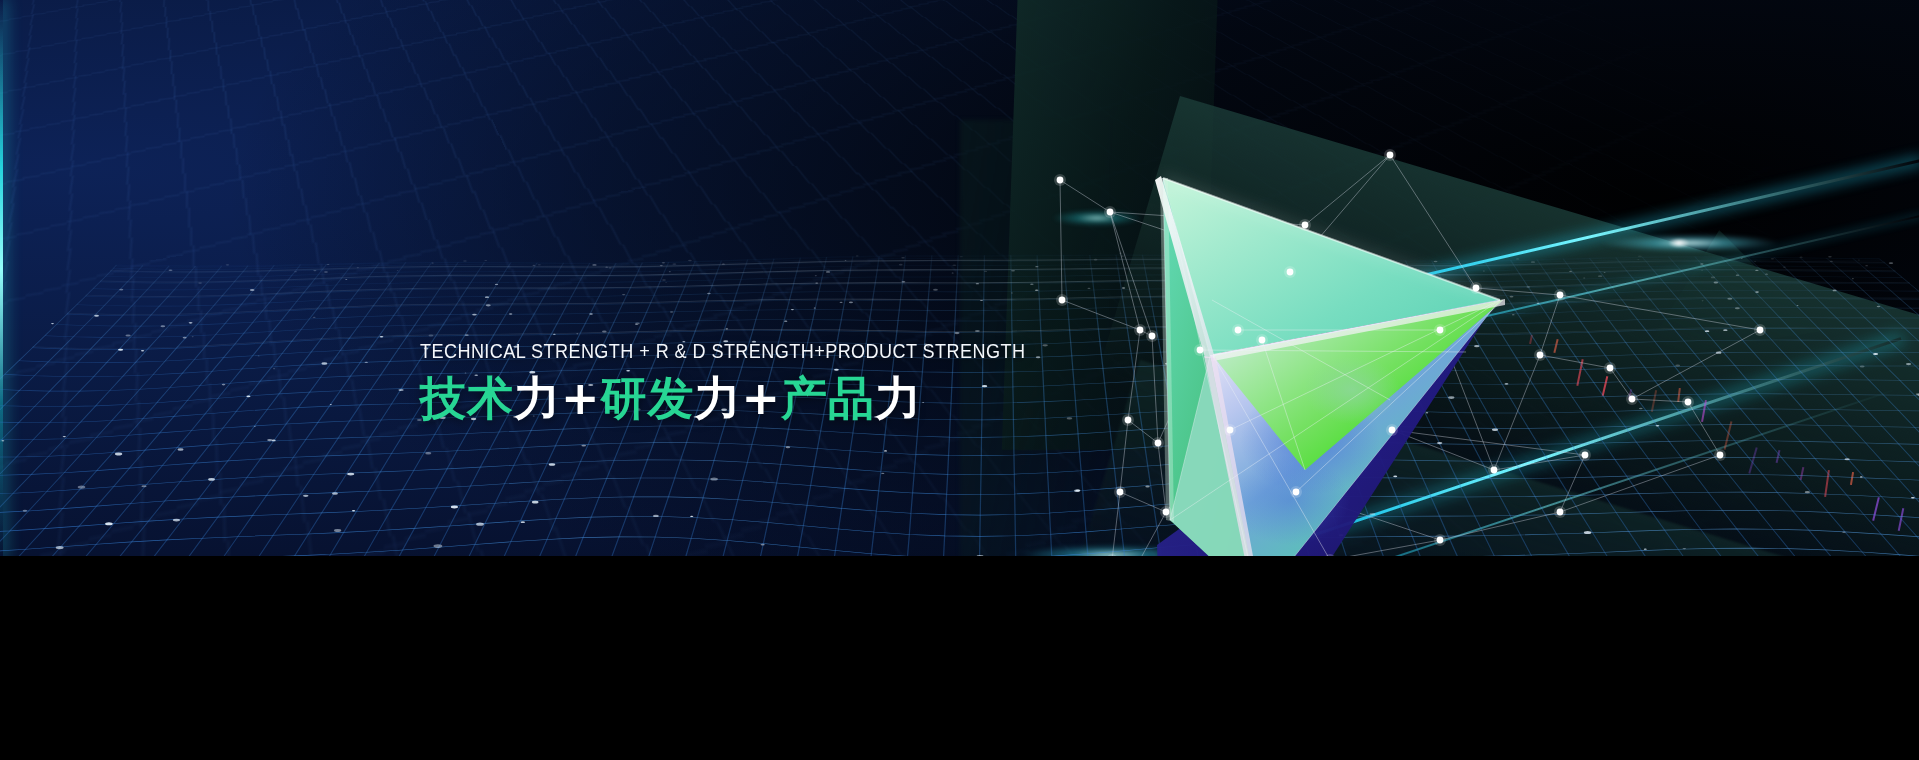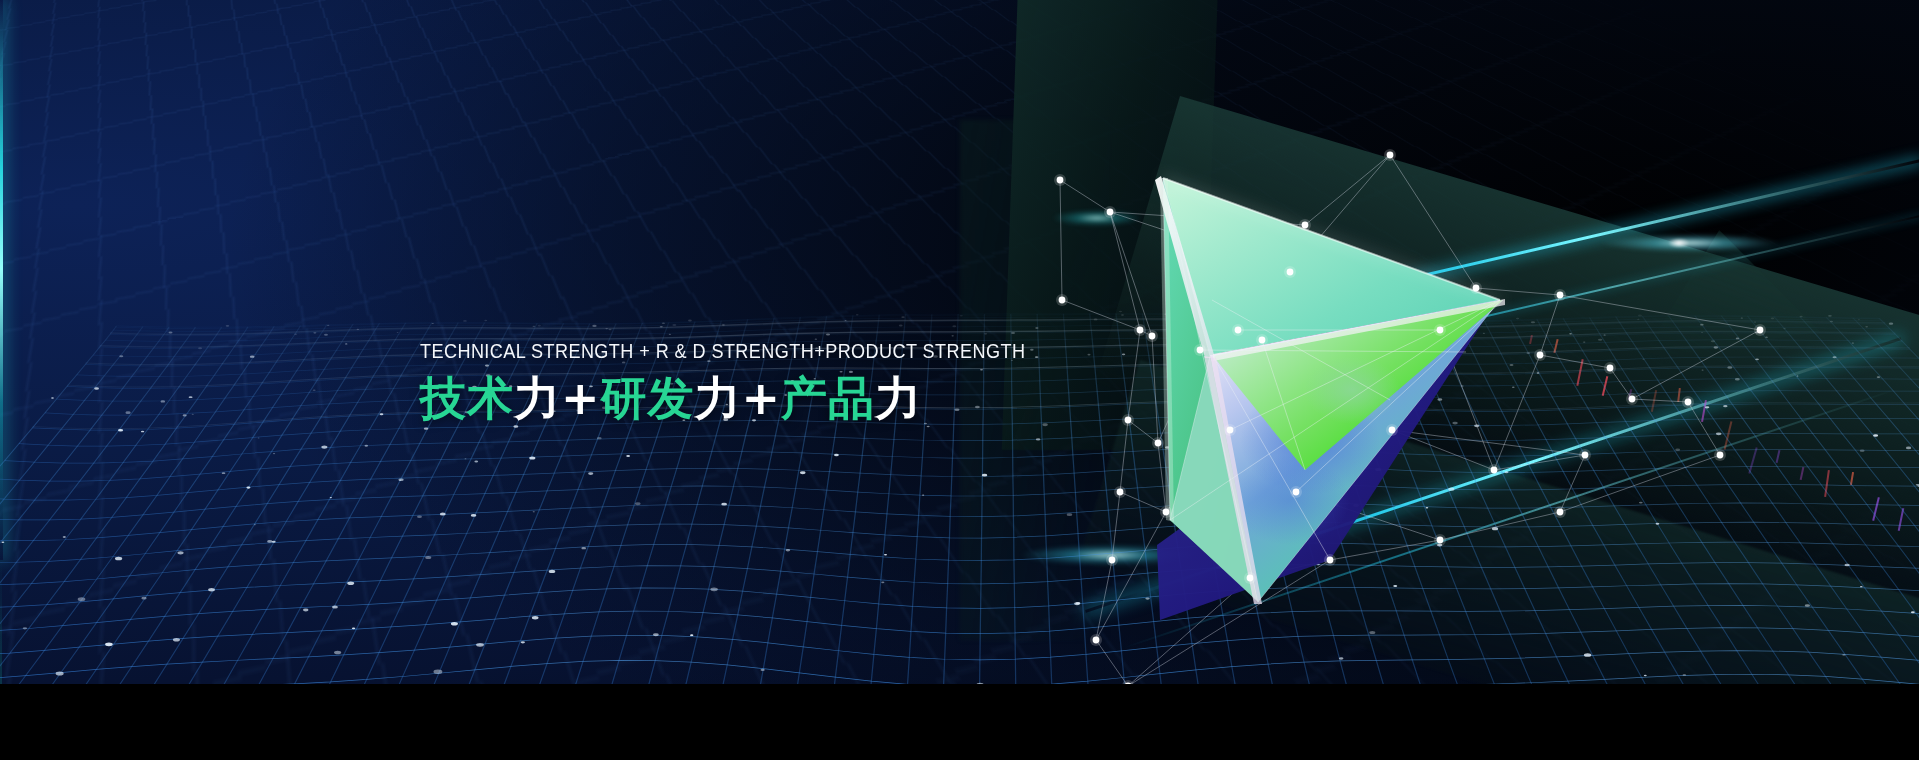--- a/index.html
+++ b/index.html
@@ -1,17 +1,17 @@
 <!DOCTYPE html>
 <html><head>
 <meta charset="utf-8">
 <style>
   html,body{margin:0;padding:0;background:#000;}
   #stage{
-    position:relative;width:1919px;height:684px;overflow:hidden;
+    position:relative;width:1919px;height:556px;overflow:hidden;
     font-family:"Liberation Sans",sans-serif;
     background:#050d22;
   }
   .layer{position:absolute;inset:0;}
 
   
   #bg-navy{
     background:
       radial-gradient(150% 120% at 4% 30%, #0d2257 0%, #0a1b45 30%, #071231 58%, #030a1c 80%, #01050f 100%);
   }

